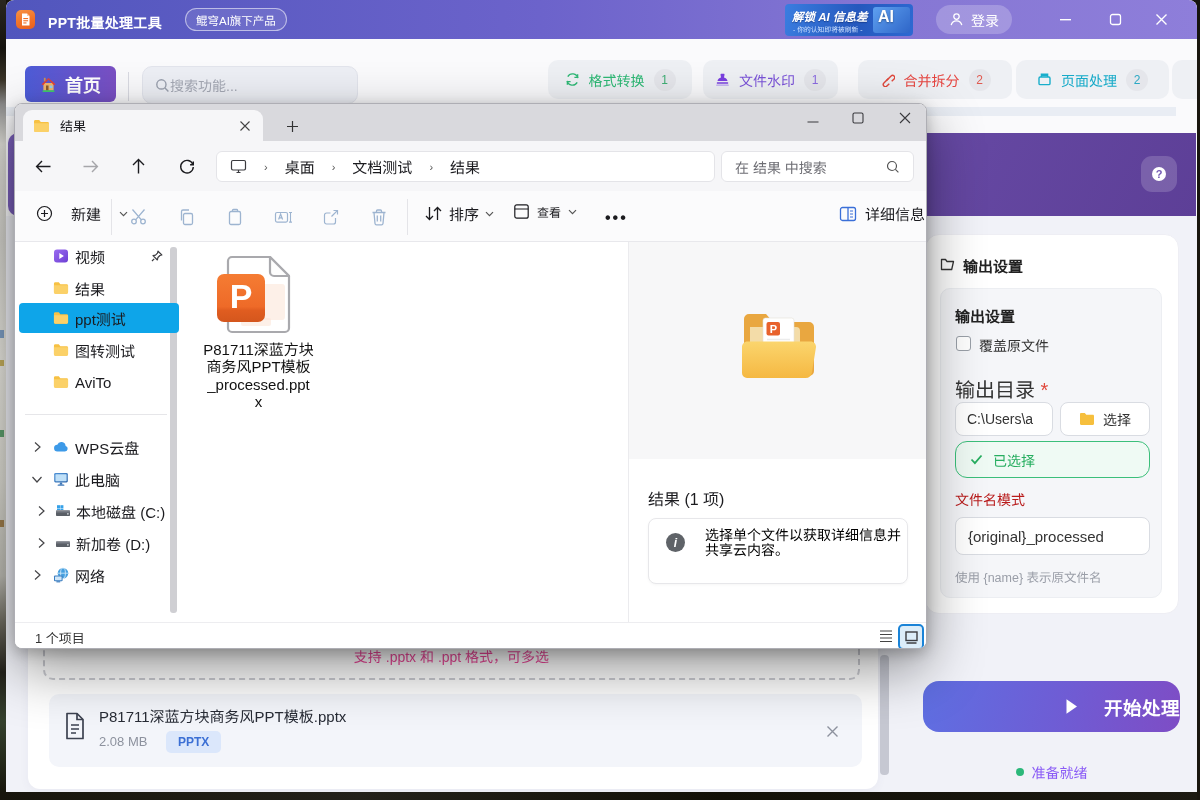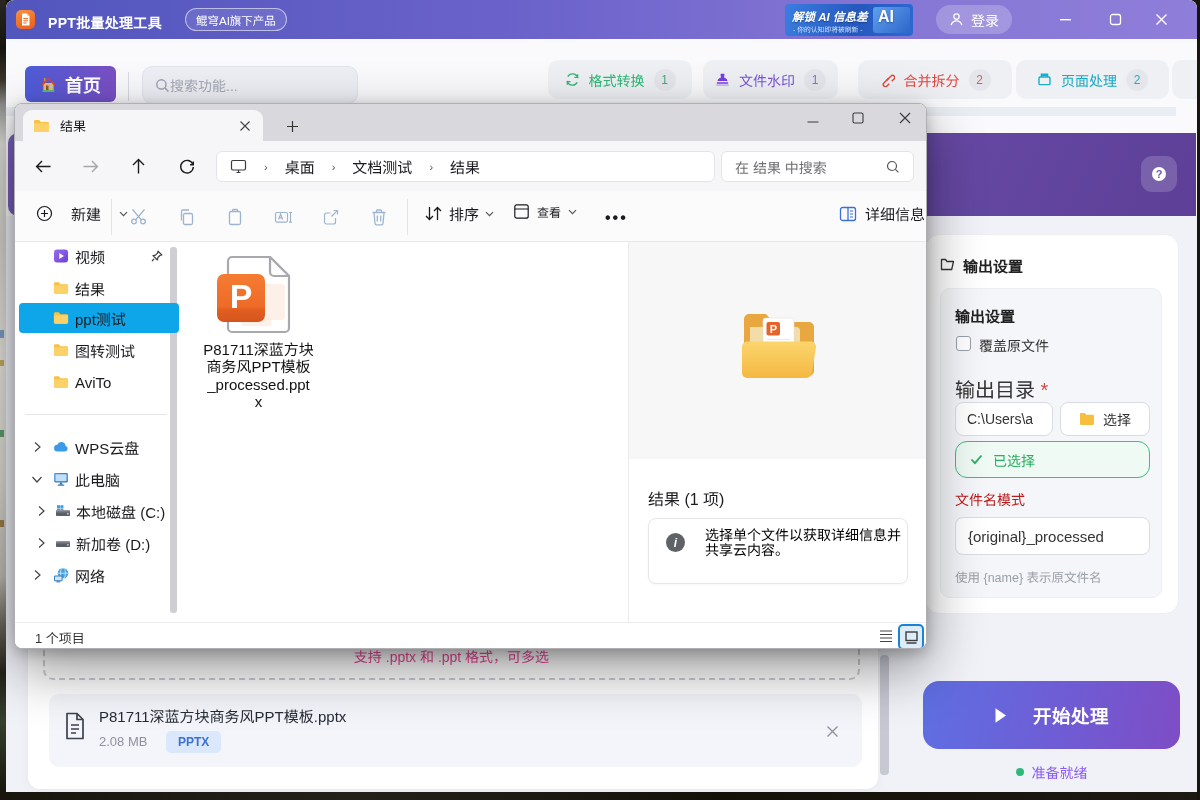--- a/index.html
+++ b/index.html
@@ -194,21 +194,21 @@
             <path d="M1.5 5.5l3.4 3.6L11.5 1.5"></path>
           </svg>
           <span style="color:#27ae60;font-size:14px">已选择</span>
         </div>
         <div class="abs" style="left:14px;top:200px;font-size:14px;color:#b91c1c">文件名模式</div>
         <div class="abs flex" style="left:14px;top:228px;width:195px;height:38px;background:#fff;border:1px solid #d9dce2;border-radius:8px;padding:0 12px;font-size:15px;color:#333">{original}_processed</div>
         <div class="abs" style="left:14px;top:278px;font-size:12.5px;color:#9a9ea8">使用 {name} 表示原文件名</div>
       </div>
     </div>
 
-    <div class="abs" style="left:917px;top:681px;width:257px;height:68px;border-radius:16px;background:linear-gradient(100deg,#5f6fe2 0%,#6f5cd4 55%,#7e4dc5 100%);display:flex;align-items:center;justify-content:center;gap:26px">
+    <div class="abs" style="left:917px;top:681px;width:257px;height:51px;border-radius:16px;background:linear-gradient(100deg,#5f6fe2 0%,#6f5cd4 55%,#7e4dc5 100%);display:flex;align-items:center;justify-content:flex-end;gap:26px">
       <svg width="13" height="17" viewBox="0 0 13 17">
         <path d="M1.5 1.2l10.5 7.3L1.5 15.8z" fill="#fff"></path>
       </svg>
       <span style="color:#fff;font-size:18.5px;font-weight:bold;letter-spacing:.5px">开始处理</span>
     </div>
     <div class="abs flex" style="left:917px;top:762px;width:257px;justify-content:center;gap:8px">
       <div style="width:8px;height:8px;border-radius:50%;background:#2cb87a"></div>
       <span style="color:#8b5cf6;font-size:14px">准备就绪</span>
     </div>
   </div>

